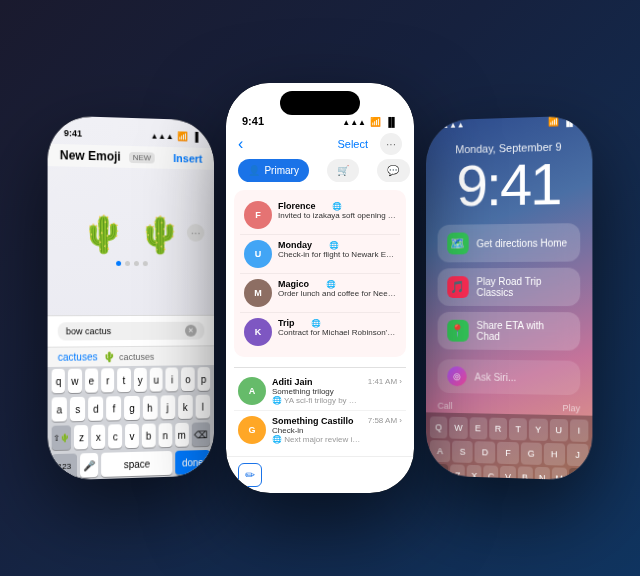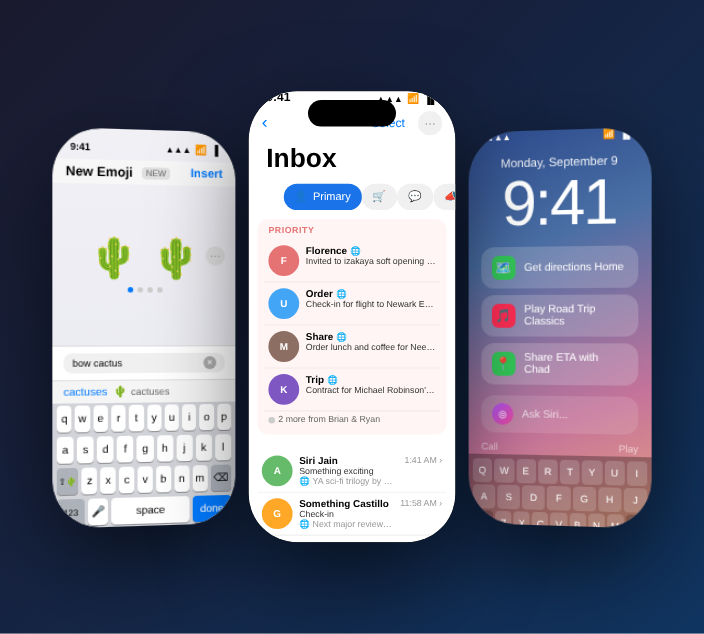--- a/index.html
+++ b/index.html
@@ -323,23 +323,22 @@
     .gmail-title {
       padding: 4px 16px 8px;
       font-size: 24px;
       font-weight: 700;
       color: #000;
     }
 
     .gmail-tabs {
       display: flex;
       padding: 0 12px;
-      gap: 0;
+      gap: 18px;
       margin-bottom: 8px;
-      margin-left: 20px;
     }
 
     .gmail-tab {
       display: flex;
       align-items: center;
       gap: 4px;
       padding: 6px 10px;
       border-radius: 20px;
       font-size: 10px;
       font-weight: 500;
@@ -399,21 +398,21 @@
       flex: 1;
       min-width: 0;
     }
 
     .email-sender {
       font-size: 9px;
       font-weight: 700;
       color: #000;
       display: flex;
       align-items: center;
-      gap: 3px;
+      gap: 17px;
     }
 
     .email-ai-icon {
       font-size: 8px;
     }
 
     .email-subject {
       font-size: 8px;
       color: #333;
       white-space: nowrap;
@@ -726,112 +725,106 @@
       </div>
 
       <div style="display:flex;align-items:center;justify-content:space-between;padding:0 12px 4px;">
         <span class="gmail-back">‹</span>
         <div class="gmail-top-actions">
           <span class="gmail-select-btn">Select</span>
           <div class="gmail-more-btn">···</div>
         </div>
       </div>
 
-      <div class="gmail-title">Inbox</div>
 
       <div class="gmail-tabs">
         <div class="gmail-tab gmail-tab-primary">
           <span>👤</span>
           <span>Primary</span>
         </div>
         <div class="gmail-tab gmail-tab-secondary">
           <span>🛒</span>
         </div>
         <div class="gmail-tab gmail-tab-secondary">
           <span>💬</span>
         </div>
         <div class="gmail-tab gmail-tab-secondary">
           <span>📣</span>
         </div>
       </div>
 
       <div class="priority-section">
-        <div class="priority-header">PRIORITY</div>
 
         <div class="email-item">
           <div class="email-avatar av-florence">F</div>
           <div class="email-content">
             <div class="email-sender">
               <span>Florence</span>
               <span class="email-ai-icon">🌐</span>
             </div>
             <div class="email-subject">Invited to izakaya soft opening by Florence tonight.</div>
           </div>
         </div>
 
         <div class="email-item">
           <div class="email-avatar av-united">U</div>
           <div class="email-content">
             <div class="email-sender">
-              <span>Order</span>
+              <span>Monday</span>
               <span class="email-ai-icon">🌐</span>
             </div>
             <div class="email-subject">Check-in for flight to Newark EWR from San Francisco SFO.</div>
           </div>
         </div>
 
         <div class="email-item">
           <div class="email-avatar av-magico">M</div>
           <div class="email-content">
             <div class="email-sender">
-              <span>Share</span>
+              <span>Magico</span>
               <span class="email-ai-icon">🌐</span>
             </div>
             <div class="email-subject">Order lunch and coffee for Neeta's 12 p.m. meeting.</div>
           </div>
         </div>
 
         <div class="email-item">
           <div class="email-avatar av-katie">K</div>
           <div class="email-content">
             <div class="email-sender">
               <span>Trip</span>
               <span class="email-ai-icon">🌐</span>
             </div>
             <div class="email-subject">Contract for Michael Robinson's book needs signature by 11AM today.</div>
           </div>
         </div>
 
-        <div class="more-from">
-          <div class="more-dot"></div>
-          <span>2 more from Brian &amp; Ryan</span>
-        </div>
       </div>
 
       <div class="gmail-separator"></div>
 
       <div style="padding: 0 8px;">
         <div class="email-item">
           <div class="email-avatar av-aditi">A</div>
           <div class="email-content">
-            <div class="email-sender">Siri Jain</div>
-            <div class="email-subject">Something exciting</div>
+            <div class="email-sender">Aditi Jain</div>
+            <div class="email-subject">Something trilogy</div>
             <div class="email-subject" style="color:#999;">🌐 YA sci-fi trilogy by Ghanaian author, London-based.</div>
           </div>
           <span class="email-time">1:41 AM ›</span>
         </div>
 
         <div class="email-item">
           <div class="email-avatar av-guillermo">G</div>
           <div class="email-content">
             <div class="email-sender">Something Castillo</div>
             <div class="email-subject">Check-in</div>
             <div class="email-subject" style="color:#999;">🌐 Next major review in two weeks. Schedule meeting on Thursday at noon.</div>
           </div>
-          <span class="email-time">11:58 AM ›</span>
+          <span class="email-time">7:58 AM ›</span>
         </div>
       </div>
 
       <div class="gmail-footer">
 
         <div class="gmail-footer-compose">✏</div>
       </div>
     </div>
   </div>
 

